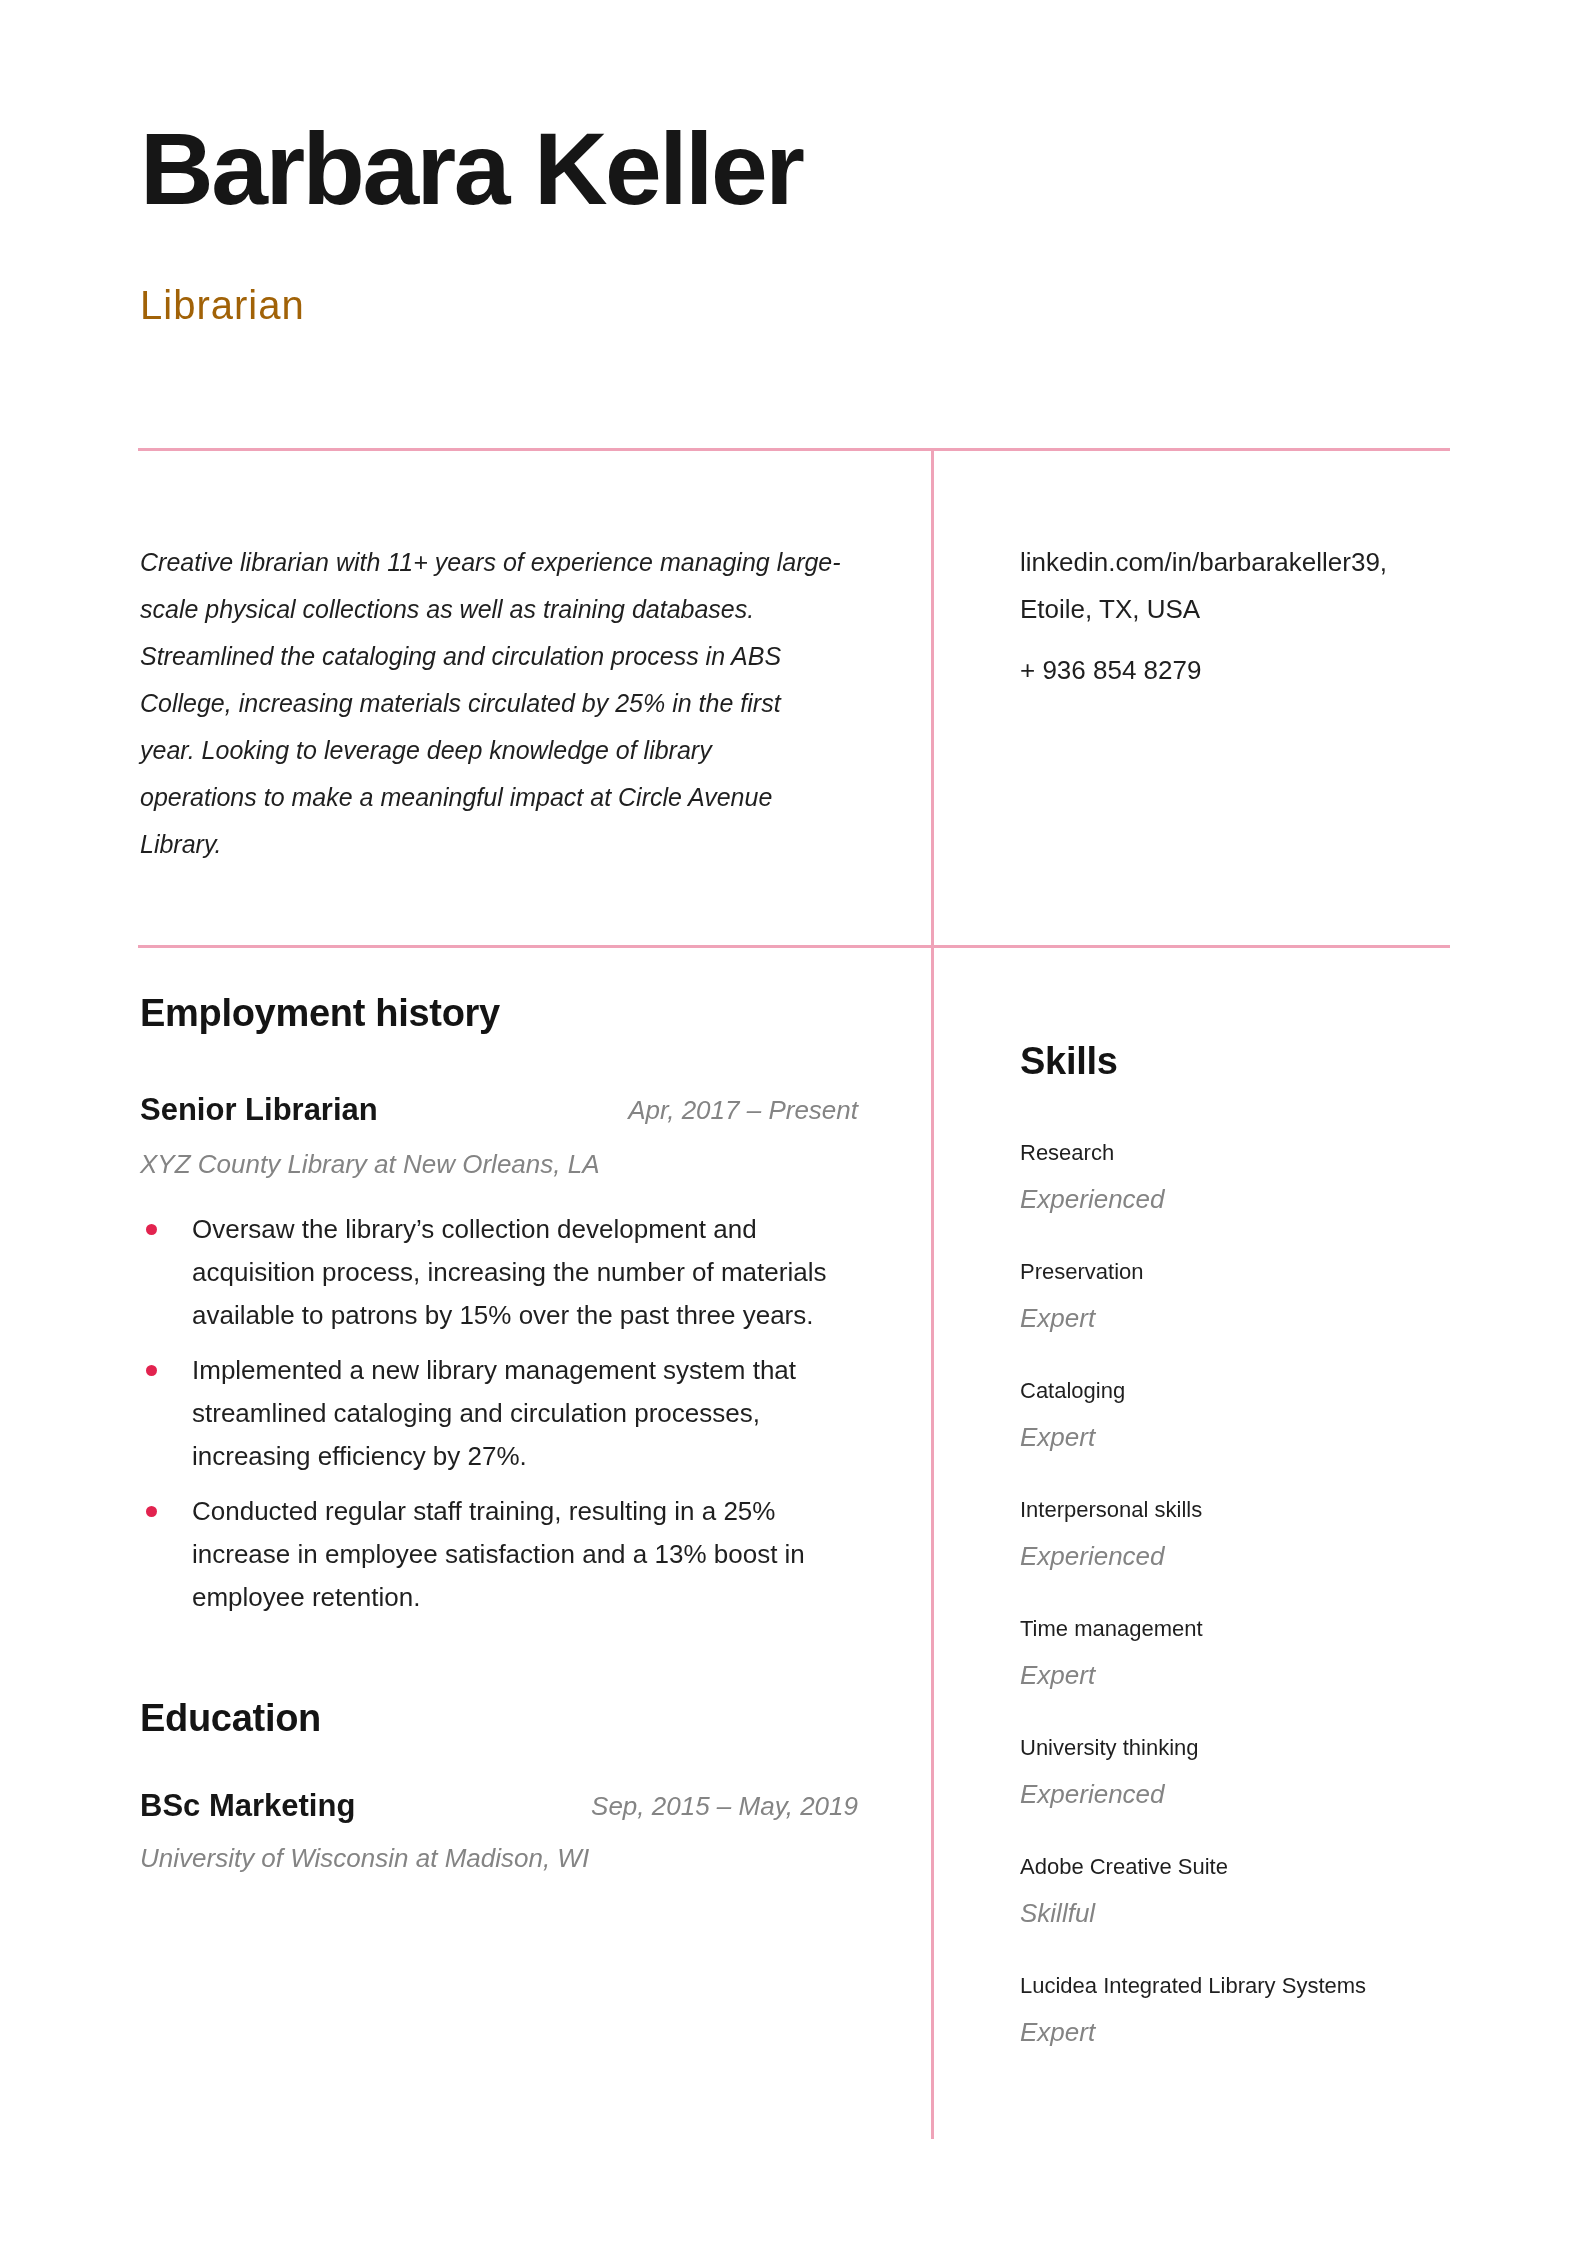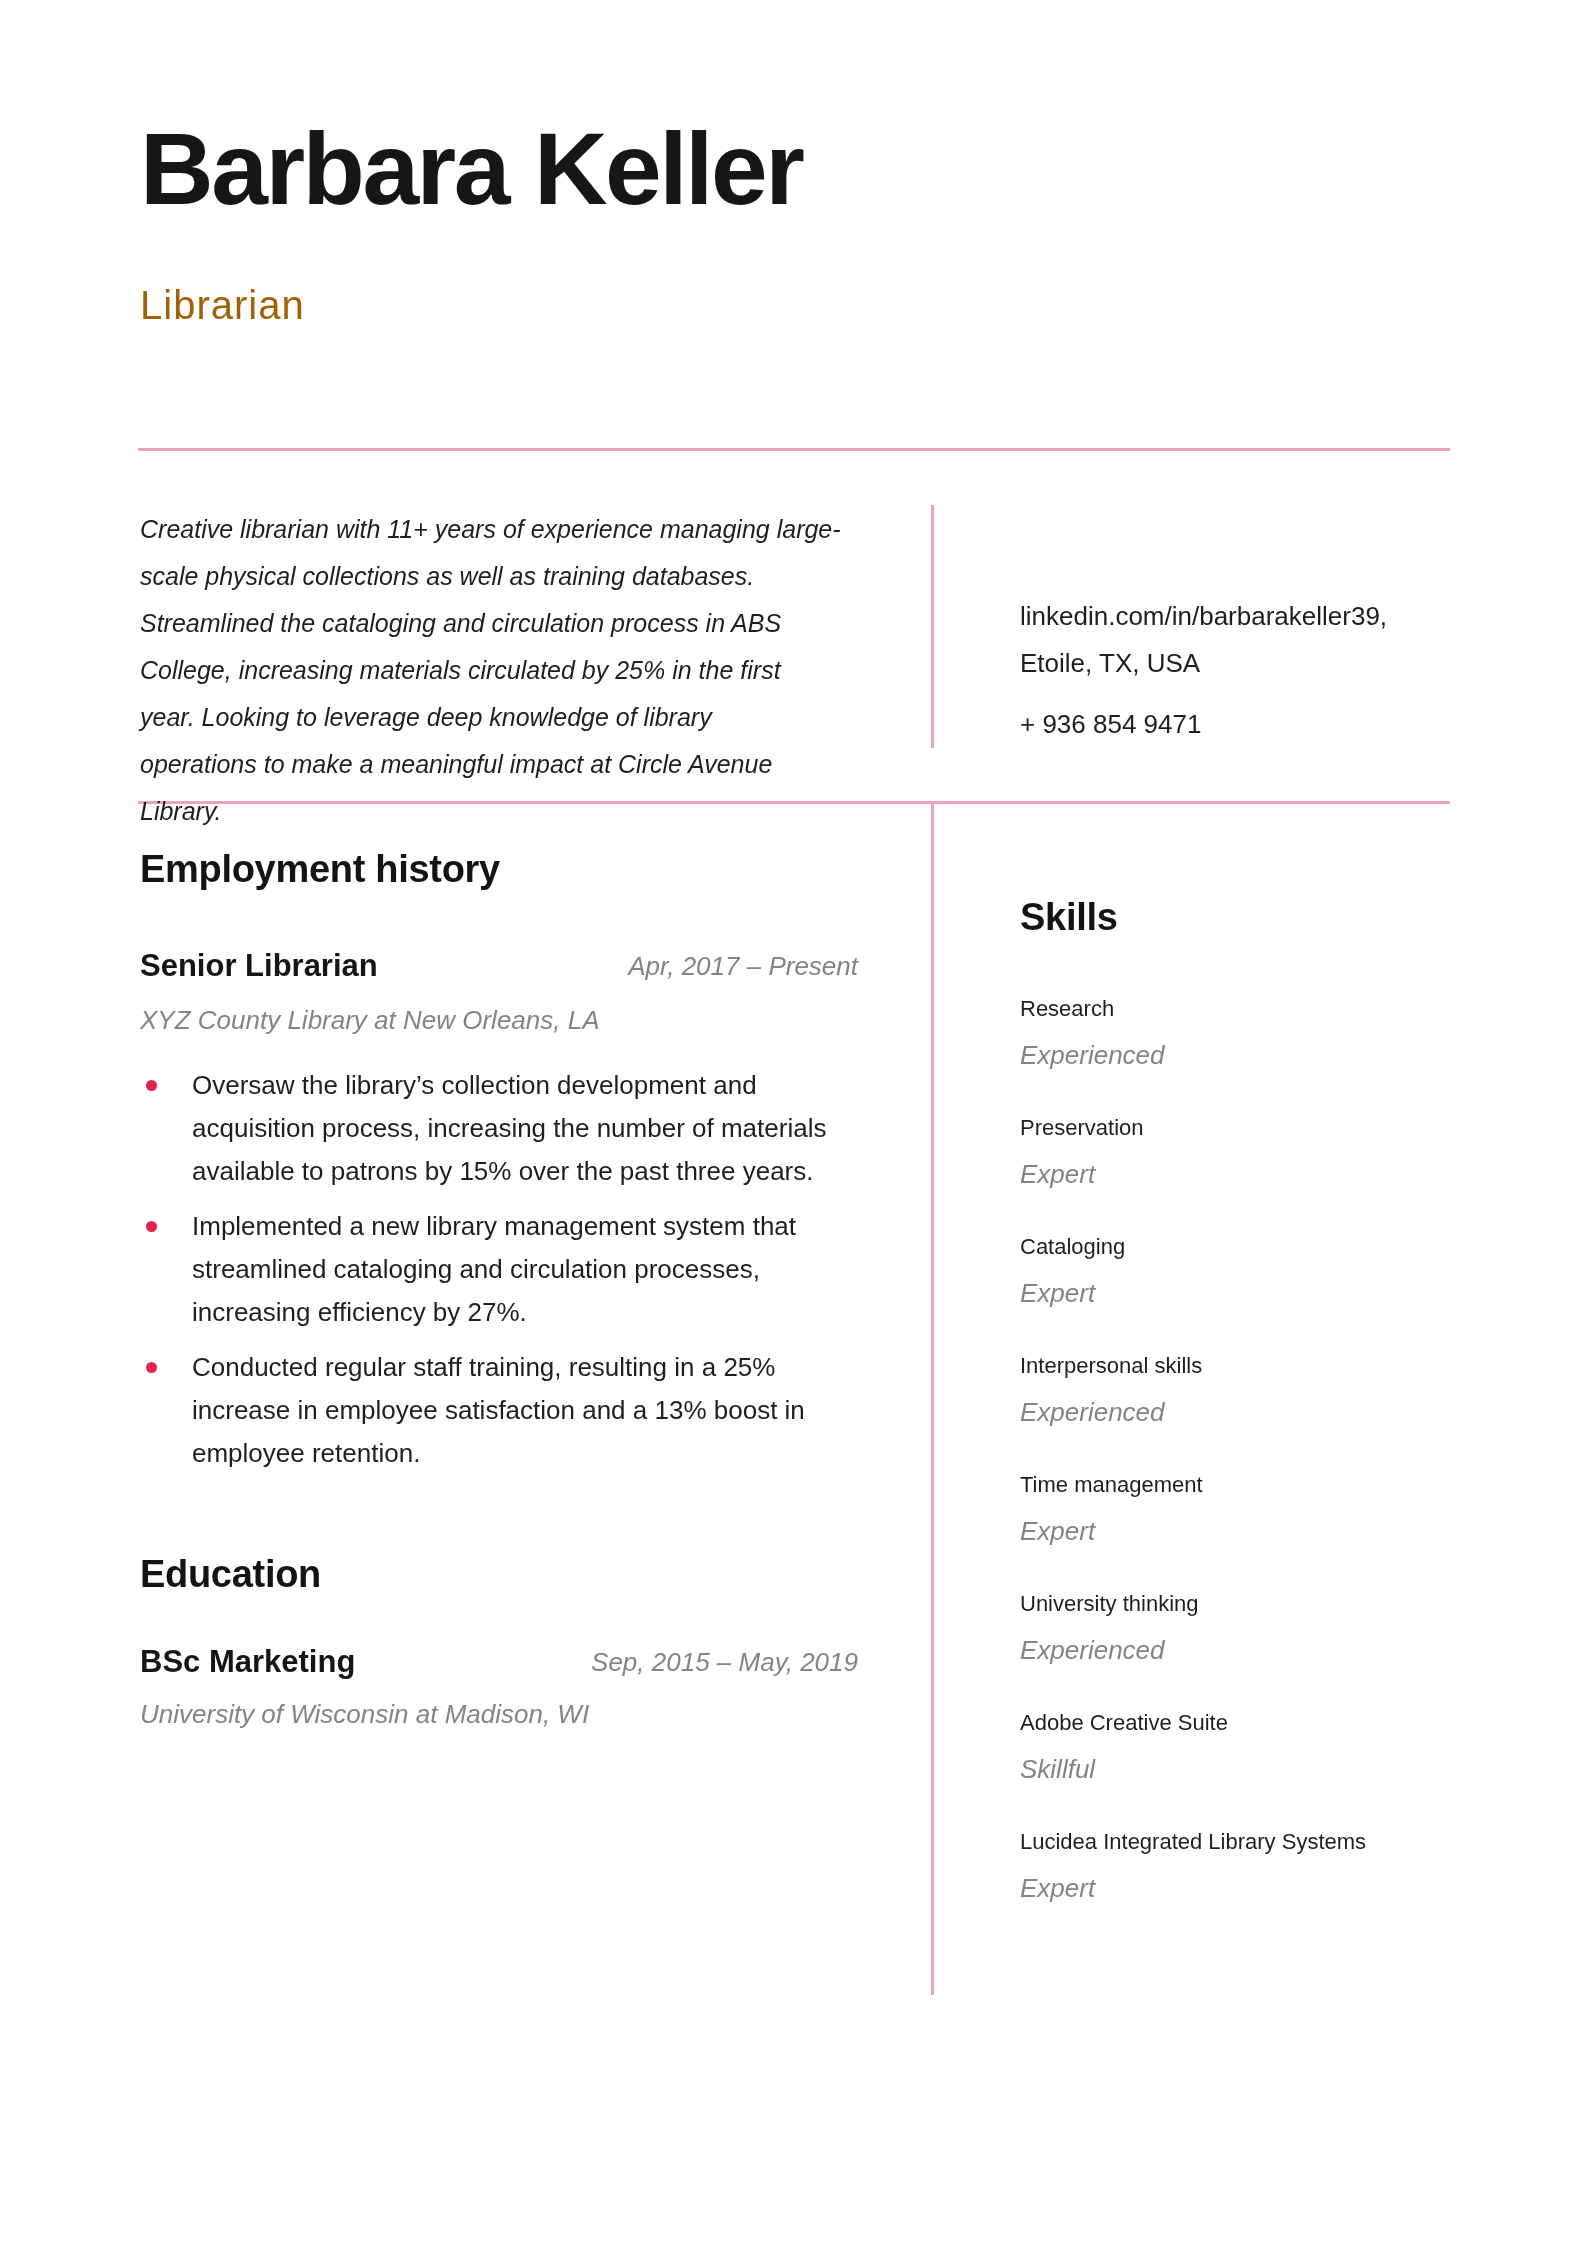--- a/index.html
+++ b/index.html
@@ -18,24 +18,23 @@
     letter-spacing:-2.5px;color:#161616;
   }
   .job-title{
     margin:58px 0 0 2px;
     font-size:40px;line-height:48px;font-weight:400;
     letter-spacing:1px;color:#a16207;
   }
 
   
   .row1{
-    margin-top:119px;height:356px;box-sizing:border-box;
+    margin-top:119px;height:500px;box-sizing:border-box;
     border-top:3px solid var(--line);border-bottom:3px solid var(--line);
     display:flex;
-    align-items:center;
   }
   .row2{height:1191px;display:flex;}
   .col-left{width:793px;box-sizing:border-box;padding:88px 73px 0 2px;}
   .col-right{flex:1;box-sizing:border-box;border-left:3px solid var(--line);padding:88px 0 0 86px;}
   .row2 .col-left{padding-top:42px;}
   .row2 .col-right{padding-top:90px;}
 
   
   .summary-line{
     font-size:25px;line-height:47px;font-style:italic;
@@ -94,21 +93,21 @@
       <div class="summary-line">College, increasing materials circulated by 25% in the first</div>
       <div class="summary-line">year. Looking to leverage deep knowledge of library</div>
       <div class="summary-line">operations to make a meaningful impact at Circle Avenue</div>
       <div class="summary-line">Library.</div>
     </div>
     <div class="col-right">
       <div class="contact-group">
         <div class="contact-line">linkedin.com/in/barbarakeller39,</div>
         <div class="contact-line">Etoile, TX, USA</div>
       </div>
-      <div class="contact-line phone">+ 936 854 9471</div>
+      <div class="contact-line phone">+ 936 854 8279</div>
     </div>
   </div>
 
   <div class="row2">
     <div class="col-left">
 
       <h2 class="emp-heading">Employment history</h2>
 
       <div class="entry">
         <div class="entry-head">

